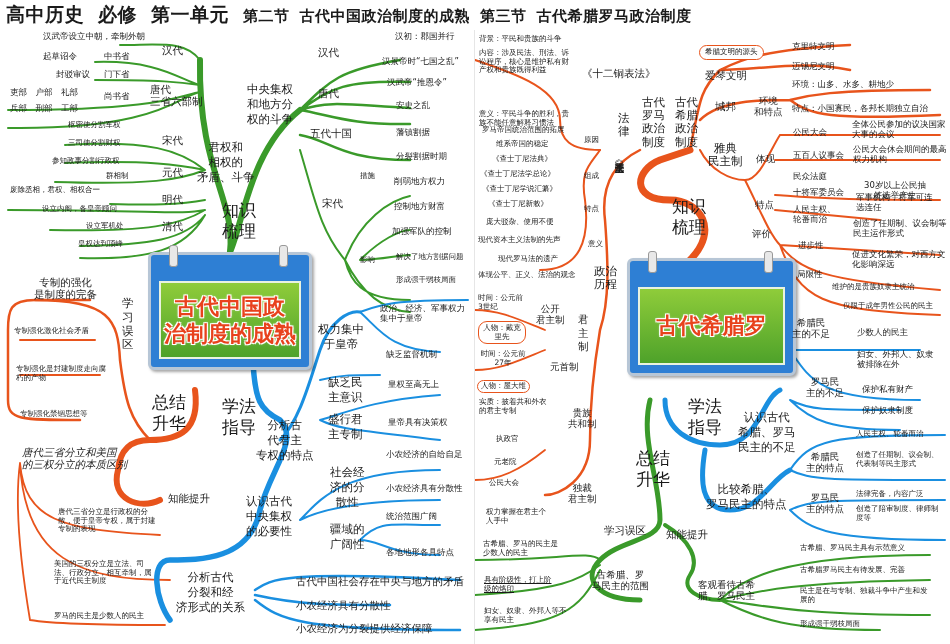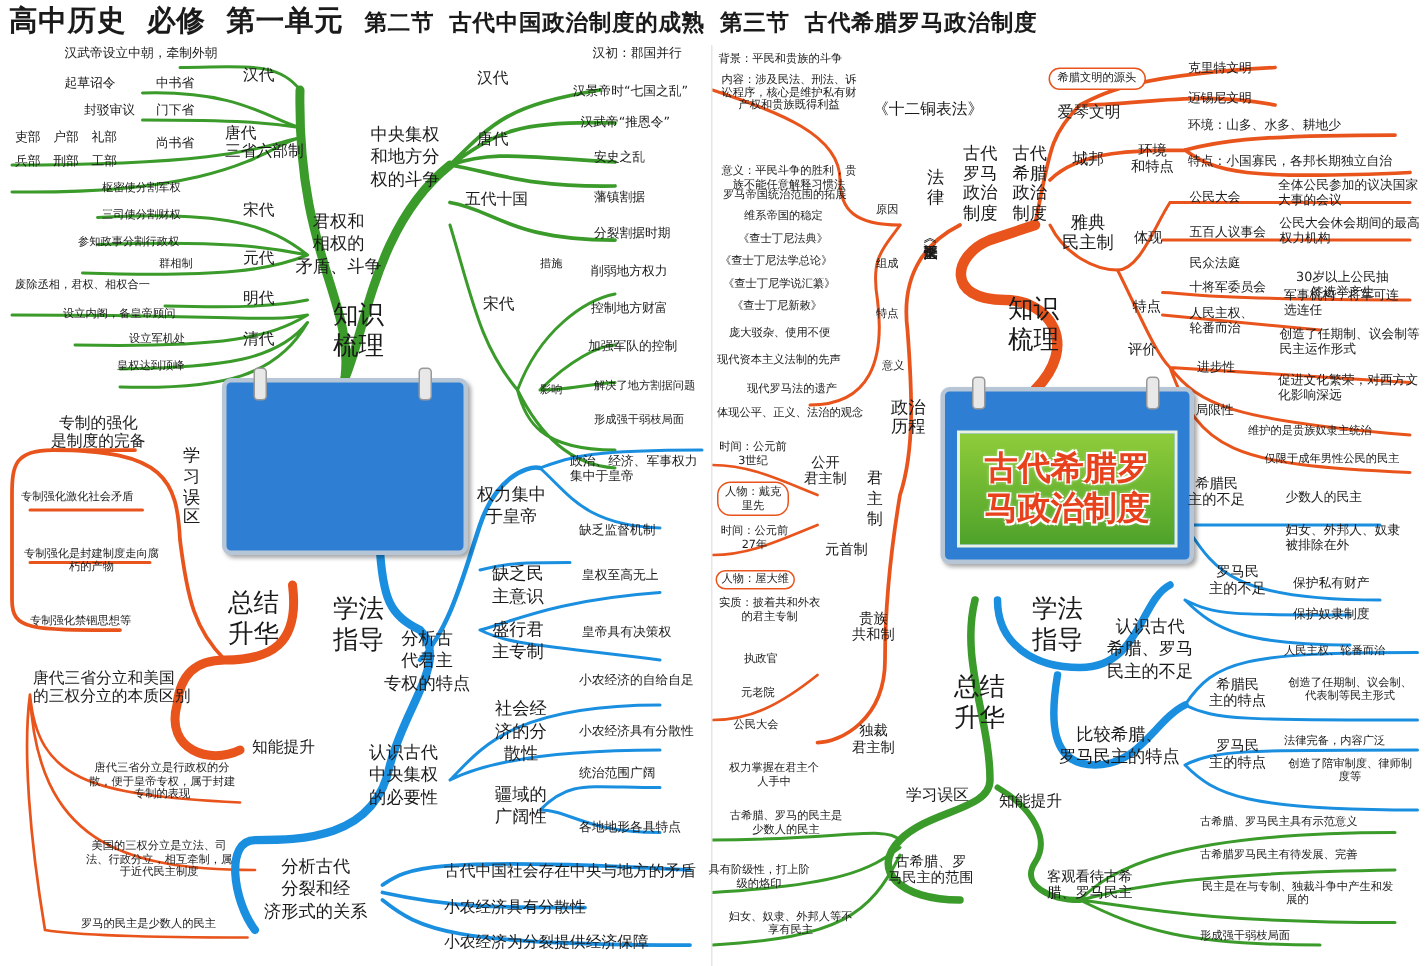--- a/index.html
+++ b/index.html
@@ -2,21 +2,21 @@
 <html><head>
 <meta charset="utf-8">
 <style>
   html,body{margin:0;padding:0;}
   body{width:950px;height:644px;position:relative;overflow:hidden;background:#ffffff;font-family:"DejaVu Sans","Liberation Sans",sans-serif;color:#1a1a1a;}
   .abs{position:absolute;white-space:nowrap;line-height:1.15;}
   .wrap{white-space:normal;}
   .title{font-weight:bold;font-size:19px;top:4px;left:6px;letter-spacing:0.5px;}
   .title span{margin-right:14px;}
   .title .sub{font-size:15px;margin-right:10px;}
-  .t7{font-size:7.5px;text-align:center;}
+  .t7{font-size:7.5px;}
   .t8{font-size:8.5px;}
   .t9{font-size:9.5px;}
   .t10{font-size:10.5px;}
   .t11{font-size:11.5px;}
   .big{font-size:17px;font-weight:500;line-height:1.25;text-align:center;}
   .mid{font-size:11.5px;text-align:center;line-height:1.3;}
   .center{text-align:center;}
   svg.lines{position:absolute;left:0;top:0;}
   .card{position:absolute;border-radius:6px;background:#2e7fd4;border:3px solid #b7c6d6;box-shadow:2px 2px 3px rgba(0,0,0,0.35);}
   .card .inner{position:absolute;left:8px;right:8px;top:26px;bottom:8px;background:linear-gradient(180deg,#8fcc3a 0%,#4ea22a 100%);border:2px solid #e9f2e0;display:flex;align-items:center;justify-content:center;text-align:center;}
@@ -88,20 +88,26 @@
   </g>
 </svg>
 
 <div class="abs title">
   <span>高中历史</span><span>必修</span><span>第一单元</span><span class="sub">第二节</span><span class="sub">古代中国政治制度的成熟</span><span class="sub">第三节</span><span class="sub">古代希腊罗马政治制度</span>
 </div>
 
 <div class="card" style="left:148px;top:252px;width:158px;height:112px;">
   <div class="ring" style="left:18px;"></div>
     <div class="ring" style="left:128px;"></div>
+  <div class="inner">
+    <div class="ctitle">
+        <div>古代中国政</div>
+        <div>治制度的成熟</div>
+      </div>
+  </div>
 </div>
 
 <div class="abs big" style="left:222px;top:200px;">
     <div>知识</div>
     <div>梳理</div>
   </div>
 
 <div class="abs mid t11" style="left:197px;top:140px;">
     <div>君权和</div>
     <div>相权的</div>
@@ -174,21 +180,21 @@
   </div>
 <div class="abs t10 center" style="left:34px;top:276px;">
     <div>专制的强化</div>
     <div>是制度的完备</div>
   </div>
 <div class="abs t7" style="left:14px;top:327px;">专制强化激化社会矛盾</div>
 <div class="abs t7 wrap" style="left:16px;top:365px;width:90px;">专制强化是封建制度走向腐朽的产物</div>
 <div class="abs t7" style="left:20px;top:410px;">专制强化禁锢思想等</div>
 
 <div class="abs t10" style="left:168px;top:492px;">知能提升</div>
-<div class="abs t10" style="left:22px;top:446px;">
+<div class="abs t10" style="left:22px;top:446px;font-style:italic;">
     <div>唐代三省分立和美国</div>
     <div>的三权分立的本质区别</div>
   </div>
 <div class="abs t7 wrap" style="left:58px;top:508px;width:100px;">唐代三省分立是行政权的分散，便于皇帝专权，属于封建专制的表现</div>
 <div class="abs t7 wrap" style="left:54px;top:560px;width:104px;">美国的三权分立是立法、司法、行政分立，相互牵制，属于近代民主制度</div>
 <div class="abs t7" style="left:54px;top:612px;">罗马的民主是少数人的民主</div>
 
 <div class="abs big" style="left:222px;top:396px;">
     <div>学法</div>
     <div>指导</div>
@@ -244,21 +250,20 @@
 <div class="abs t10" style="left:296px;top:622px;">小农经济为分裂提供经济保障</div>
 
 <div style="position:absolute;left:474px;top:30px;width:1px;height:614px;background:#e6e6e6;"></div>
 
 <div class="card" style="left:627px;top:258px;width:163px;height:112px;">
   <div class="ring" style="left:18px;"></div>
     <div class="ring" style="left:134px;"></div>
   <div class="inner">
     <div class="ctitle">
         <div>古代希腊罗</div>
-        <div>马政治制度</div>
       </div>
   </div>
 </div>
 
 <div class="abs big" style="left:672px;top:196px;">
     <div>知识</div>
     <div>梳理</div>
   </div>
 <div class="abs t11 center" style="left:642px;top:96px;line-height:1.15;">
     <div>古代</div>
@@ -406,21 +411,21 @@
 <div class="abs big" style="left:636px;top:448px;">
     <div>总结</div>
     <div>升华</div>
   </div>
 <div class="abs t10" style="left:604px;top:524px;">学习误区</div>
 <div class="abs t9 center" style="left:592px;top:570px;">
     <div>古希腊、罗</div>
     <div>马民主的范围</div>
   </div>
 <div class="abs t7 wrap" style="left:483px;top:540px;width:82px;">古希腊、罗马的民主是少数人的民主</div>
-<div class="abs t7 wrap" style="left:470px;top:576px;width:72px;">具有阶级性，打上阶级的烙印</div>
+<div class="abs t7 wrap" style="left:484px;top:576px;width:72px;text-decoration:underline;">具有阶级性，打上阶级的烙印</div>
 <div class="abs t7 wrap" style="left:484px;top:607px;width:86px;">妇女、奴隶、外邦人等不享有民主</div>
 
 <div class="abs t10" style="left:666px;top:528px;">知能提升</div>
 <div class="abs t9 center" style="left:698px;top:580px;">
     <div>客观看待古希</div>
     <div>腊、罗马民主</div>
   </div>
 <div class="abs t7" style="left:800px;top:544px;">古希腊、罗马民主具有示范意义</div>
 <div class="abs t7" style="left:800px;top:566px;">古希腊罗马民主有待发展、完善</div>
 <div class="abs t7 wrap" style="left:800px;top:587px;width:130px;">民主是在与专制、独裁斗争中产生和发展的</div>

